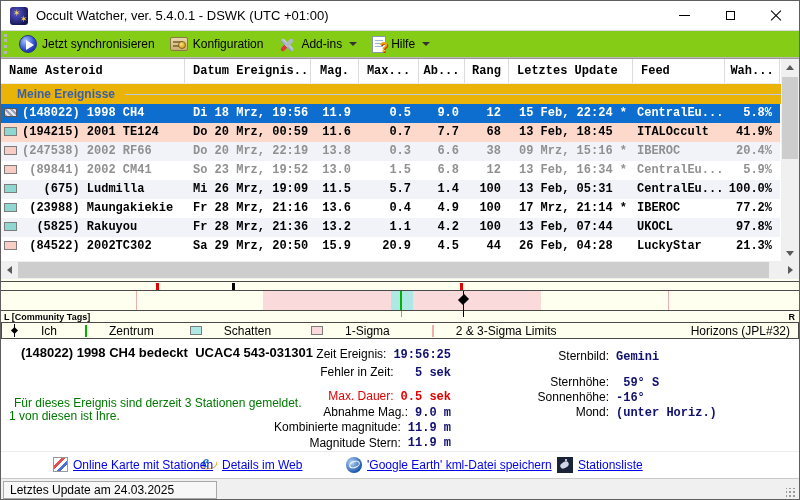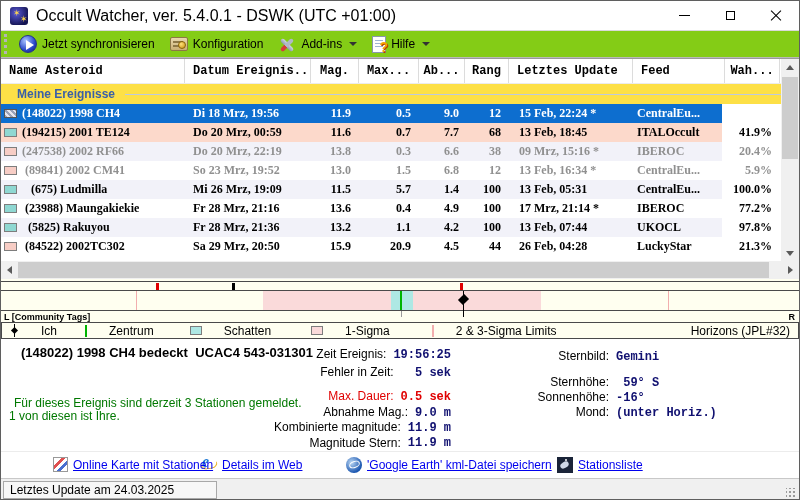--- a/index.html
+++ b/index.html
@@ -7,21 +7,21 @@
   #window{position:relative;width:800px;height:500px;background:#fff;border:1px solid #5f5f5f;
           font-family:"Liberation Sans",sans-serif;color:#000;overflow:hidden;}
 
   
   .titlebar{position:absolute;left:0;top:0;width:100%;height:30px;background:#fff;
             border-bottom:1px solid #d9d9d9;display:flex;align-items:center;}
   .app-icon{width:18px;height:18px;margin-left:9px;border-radius:3px;position:relative;
             background:radial-gradient(circle at 35% 35%, #5a5ad8, #141452 75%);}
   .app-icon::after{content:"✶";position:absolute;left:3px;top:1px;font-size:9px;color:#ffd84a;
             text-shadow:7px 6px 0 #ffd84a;}
-  .title-text{margin-left:8px;font-size:16px;}
+  .title-text{margin-left:8px;font-size:13px;}
   .win-btns{margin-left:auto;display:flex;height:100%;}
   .win-btn{width:46px;height:100%;display:flex;align-items:center;justify-content:center;position:relative;}
   .glyph-min{width:11px;height:1px;background:#000;}
   .glyph-max{width:9px;height:9px;border:1px solid #000;}
   .glyph-close{width:12px;height:12px;position:relative;}
   .glyph-close::before,.glyph-close::after{content:"";position:absolute;left:-1px;top:5px;width:14px;height:1px;background:#000;}
   .glyph-close::before{transform:rotate(45deg);}
   .glyph-close::after{transform:rotate(-45deg);}
 
   
@@ -55,24 +55,24 @@
 
   
   .table-area{position:absolute;left:0;top:57px;width:100%;height:203px;background:#fff;
               border-top:1px solid #9a9a9a;font-family:"Liberation Mono",monospace;font-size:12px;font-weight:700;}
   .thead{display:flex;height:25px;line-height:24px;background:#fff;border-bottom:1px solid #ececec;}
   .hc{border-right:1px solid #dcdcdc;height:100%;overflow:hidden;white-space:nowrap;}
   .c,.hc{flex:none;}
   .w-name{width:184px;}.w-datum{width:126px;}.w-mag{width:48px;}.w-max{width:60px;}.w-ab{width:46px;}
   .w-rang{width:44px;}.w-update{width:124px;}.w-feed{width:92px;}.w-wah{width:55px;}
   .hl{padding-left:8px;}.hcen{text-align:center;}
-  .group-row{height:20px;display:flex;align-items:center;background:#fde047;
+  .group-row{height:20px;display:flex;align-items:center;background:#eab308;
              font-family:"Liberation Sans",sans-serif;font-size:12px;color:#3a5fa8;padding-left:16px;}
   .group-line{flex:1;height:1px;background:#bdc9e0;margin:0 14px 0 10px;}
-  .trow{display:flex;height:19px;line-height:19px;width:721px;font-family:Liberation Serif, serif;}
+  .trow{display:flex;height:19px;line-height:19px;width:779px;}
   .tbody .trow:nth-child(odd){background:#f2f2f9;}
   .tbody .trow.near{background:#fcd9cb;}
   .tbody .trow.selected{background:#0d6ecf;color:#fff;}
   .trow.dimmed{color:#909090;}
   .c{height:19px;overflow:hidden;white-space:pre;}
   .c.name{padding-left:3px;}
   .c.datum{padding-left:8px;}
   .c.mag,.c.max,.c.rang,.c.wah{text-align:right;padding-right:8px;}
   .c.ab{text-align:right;padding-right:6px;}
   .c.update{padding-left:10px;}

